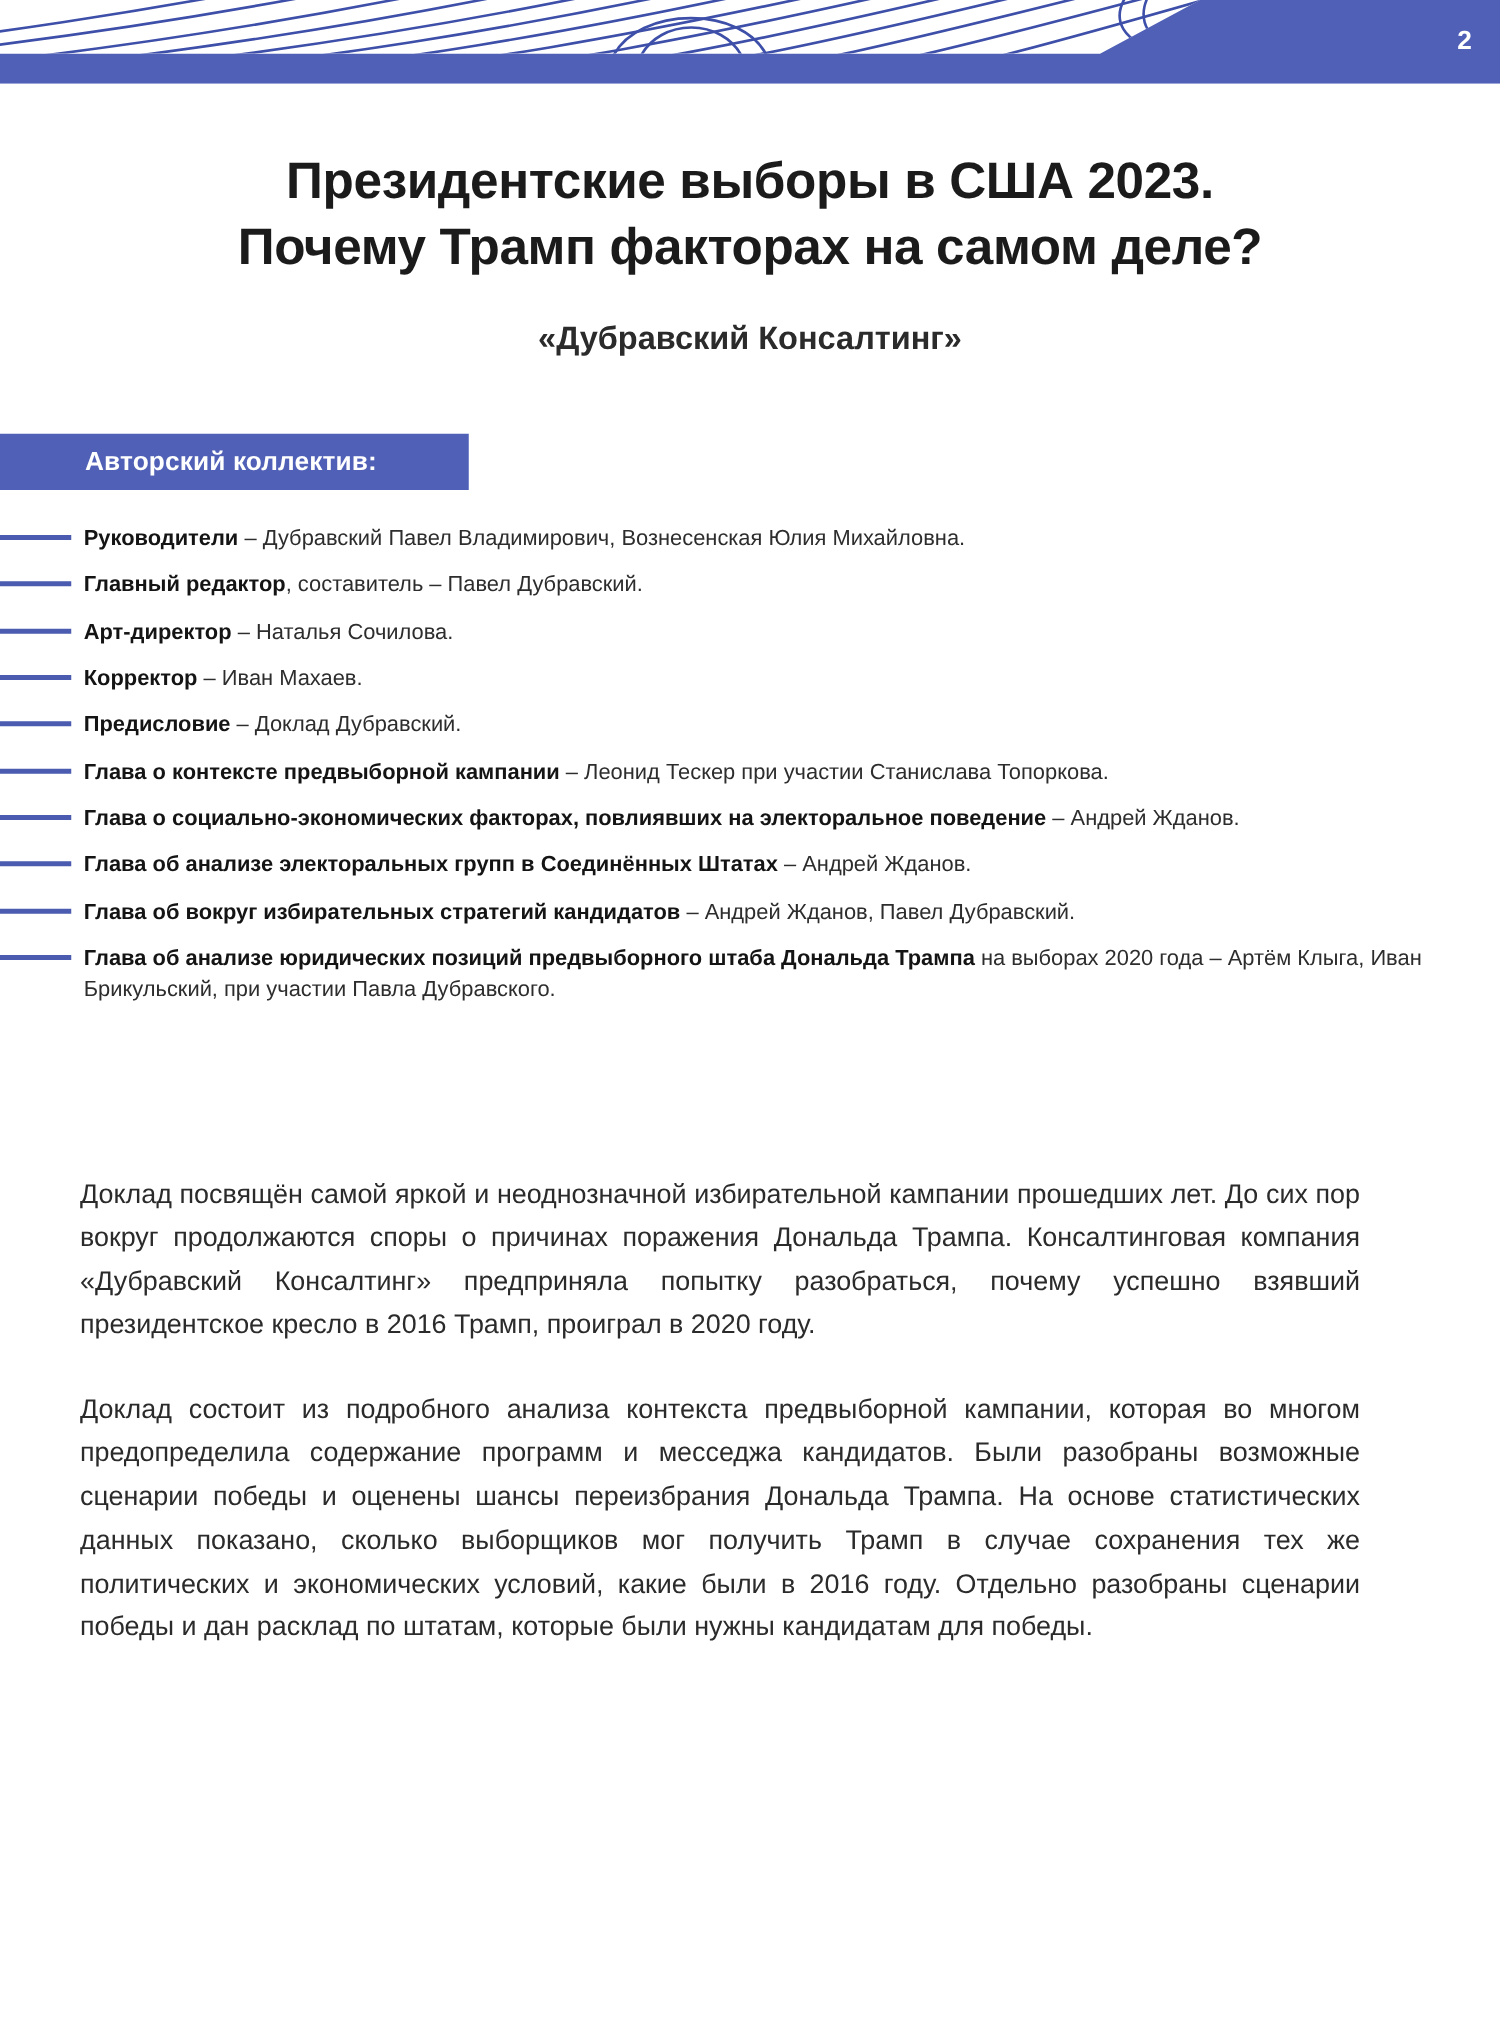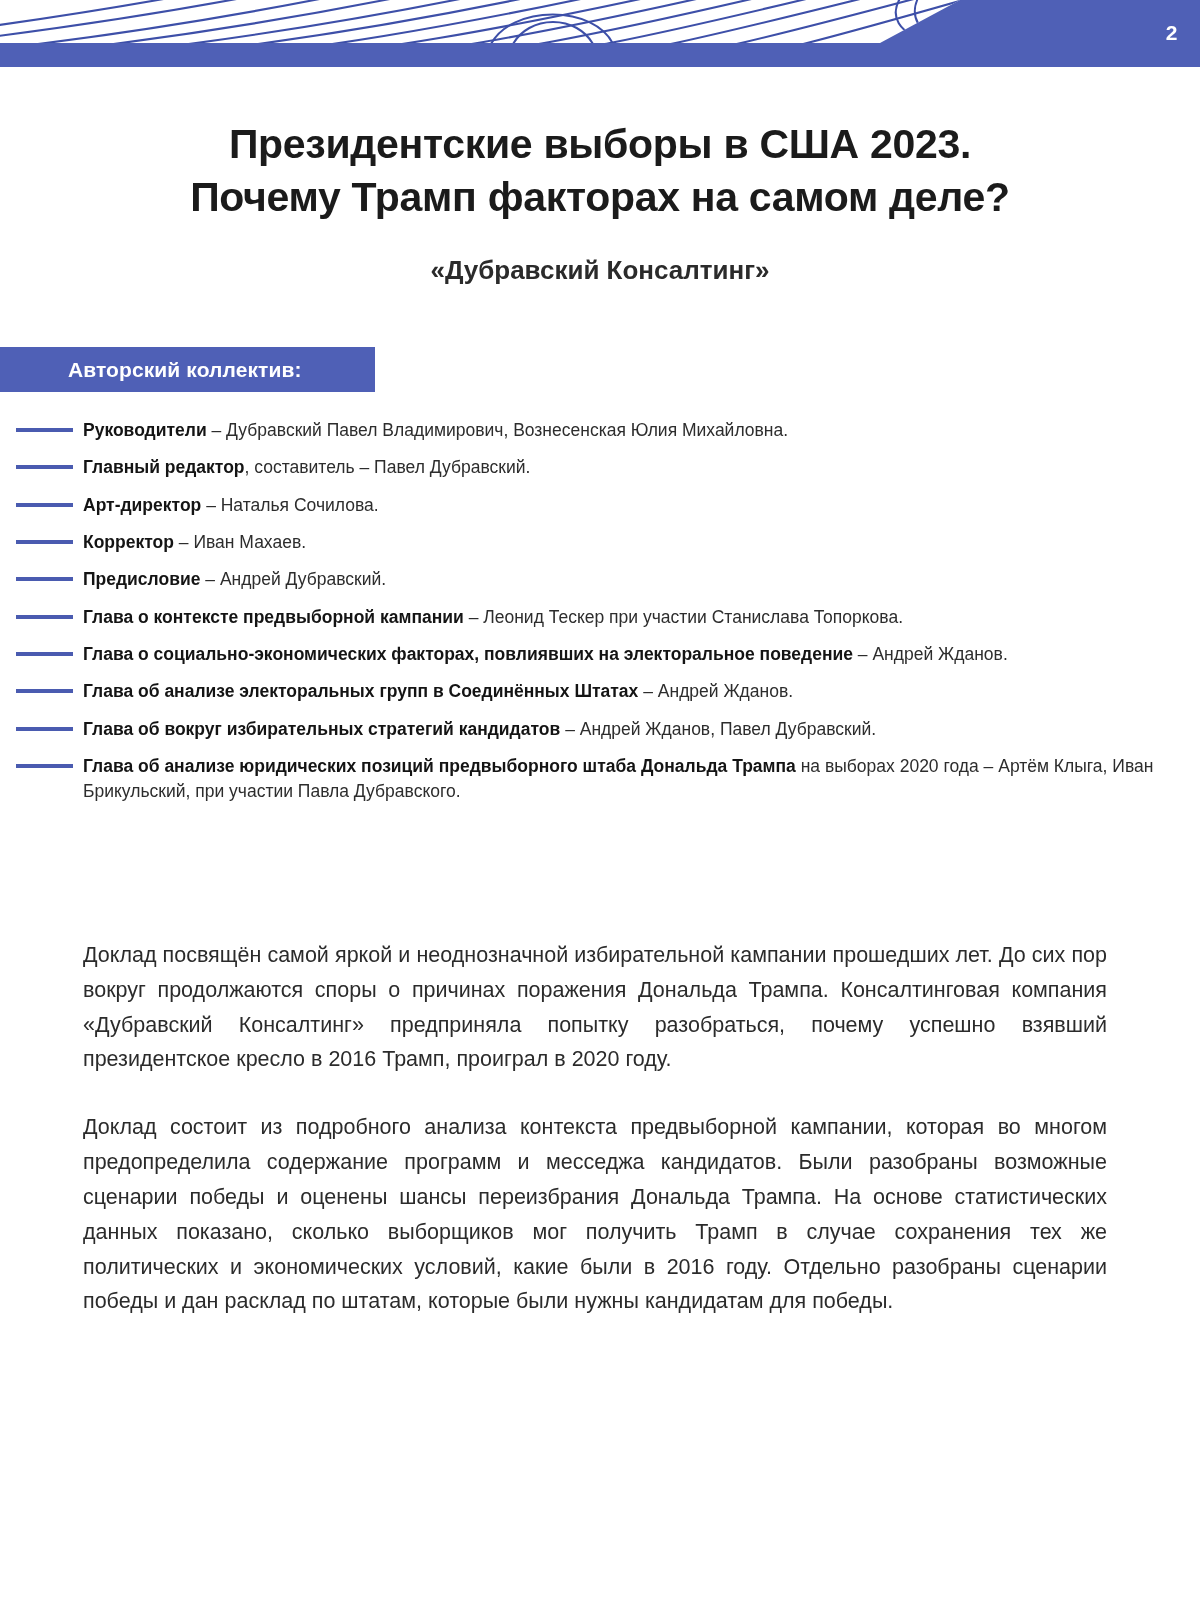--- a/index.html
+++ b/index.html
@@ -78,21 +78,21 @@
     color: #ffffff;
     font-size: 21px;
     font-weight: 700;
     letter-spacing: 0.1px;
   }
 
   
   .authors-list {
     position: absolute;
     top: 418px;
-    left: 16px;
+    left: 0;
     width: 1140px;
   }
   .author-item {
     position: relative;
     padding-left: 67px;
     margin-bottom: 12.5px;
     font-size: 17.5px;
     line-height: 1.42;
     color: #2d2d2d;
   }
@@ -107,21 +107,21 @@
   .author-role {
     font-weight: 700;
     color: #141414;
   }
   .author-rest { font-weight: 400; }
 
   
   .body-copy {
     position: absolute;
     top: 938px;
-    left: 83px;
+    left: 64px;
     width: 1024px;
   }
   .body-copy p {
     margin: 0 0 33px 0;
     font-size: 21.5px;
     line-height: 1.62;
     text-align: justify;
     color: #2b2b2b;
     font-weight: 400;
   }
@@ -180,21 +180,21 @@
 
 <div class="authors-badge">
   <span class="authors-badge-label">Авторский коллектив:</span>
 </div>
 
 <div class="authors-list" id="authors-list">
     <div class="author-item"><span class="dash"></span><span class="author-role">Руководители</span><span class="author-rest"> – Дубравский Павел Владимирович, Вознесенская Юлия Михайловна.</span></div>
     <div class="author-item"><span class="dash"></span><span class="author-role">Главный редактор</span><span class="author-rest">, составитель – Павел Дубравский.</span></div>
     <div class="author-item"><span class="dash"></span><span class="author-role">Арт-директор</span><span class="author-rest"> – Наталья Сочилова.</span></div>
     <div class="author-item"><span class="dash"></span><span class="author-role">Корректор</span><span class="author-rest"> – Иван Махаев.</span></div>
-    <div class="author-item"><span class="dash"></span><span class="author-role">Предисловие</span><span class="author-rest"> – Андрей Дубравский.</span></div>
+    <div class="author-item"><span class="dash"></span><span class="author-role">Предисловие</span><span class="author-rest"> – Доклад Дубравский.</span></div>
     <div class="author-item"><span class="dash"></span><span class="author-role">Глава о контексте предвыборной кампании</span><span class="author-rest"> – Леонид Тескер при участии Станислава Топоркова.</span></div>
     <div class="author-item"><span class="dash"></span><span class="author-role">Глава о социально-экономических факторах, повлиявших на электоральное поведение</span><span class="author-rest"> – Андрей Жданов.</span></div>
     <div class="author-item"><span class="dash"></span><span class="author-role">Глава об анализе электоральных групп в Соединённых Штатах</span><span class="author-rest"> – Андрей Жданов.</span></div>
     <div class="author-item"><span class="dash"></span><span class="author-role">Глава об вокруг избирательных стратегий кандидатов</span><span class="author-rest"> – Андрей Жданов, Павел Дубравский.</span></div>
     <div class="author-item"><span class="dash"></span><span class="author-role">Глава об анализе юридических позиций предвыборного штаба Дональда Трампа</span><span class="author-rest"> на выборах 2020 года – Артём Клыга, Иван Брикульский, при участии Павла Дубравского.</span></div>
   </div>
 
 <div class="body-copy" id="body-copy">
     <p>Доклад посвящён самой яркой и неоднозначной избирательной кампании прошедших лет. До сих пор вокруг продолжаются споры о причинах поражения Дональда Трампа. Консалтинговая компания «Дубравский Консалтинг» предприняла попытку разобраться, почему успешно взявший президентское кресло в 2016 Трамп, проиграл в 2020 году.</p>
     <p>Доклад состоит из подробного анализа контекста предвыборной кампании, которая во многом предопределила содержание программ и месседжа кандидатов. Были разобраны возможные сценарии победы и оценены шансы переизбрания Дональда Трампа. На основе статистических данных показано, сколько выборщиков мог получить Трамп в случае сохранения тех же политических и экономических условий, какие были в 2016 году. Отдельно разобраны сценарии победы и дан расклад по штатам, которые были нужны кандидатам для победы.</p>

